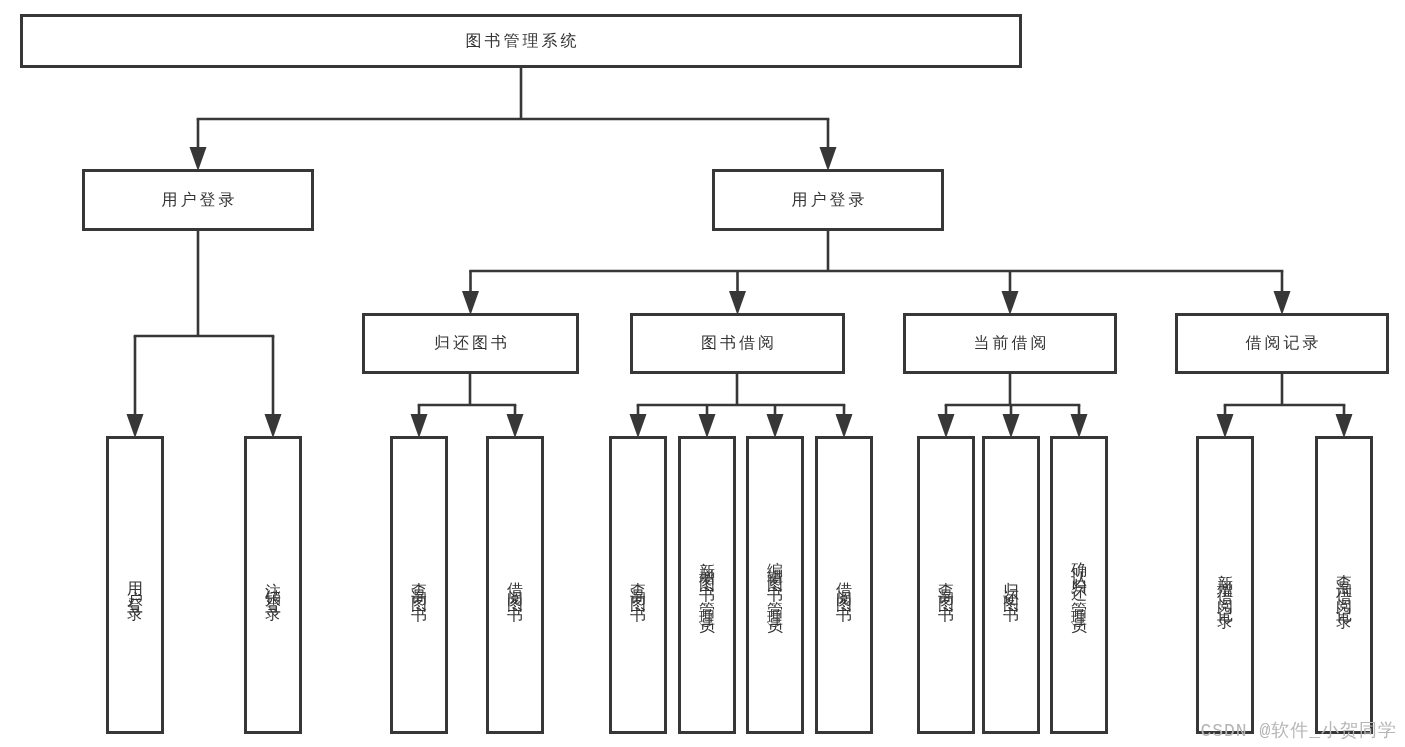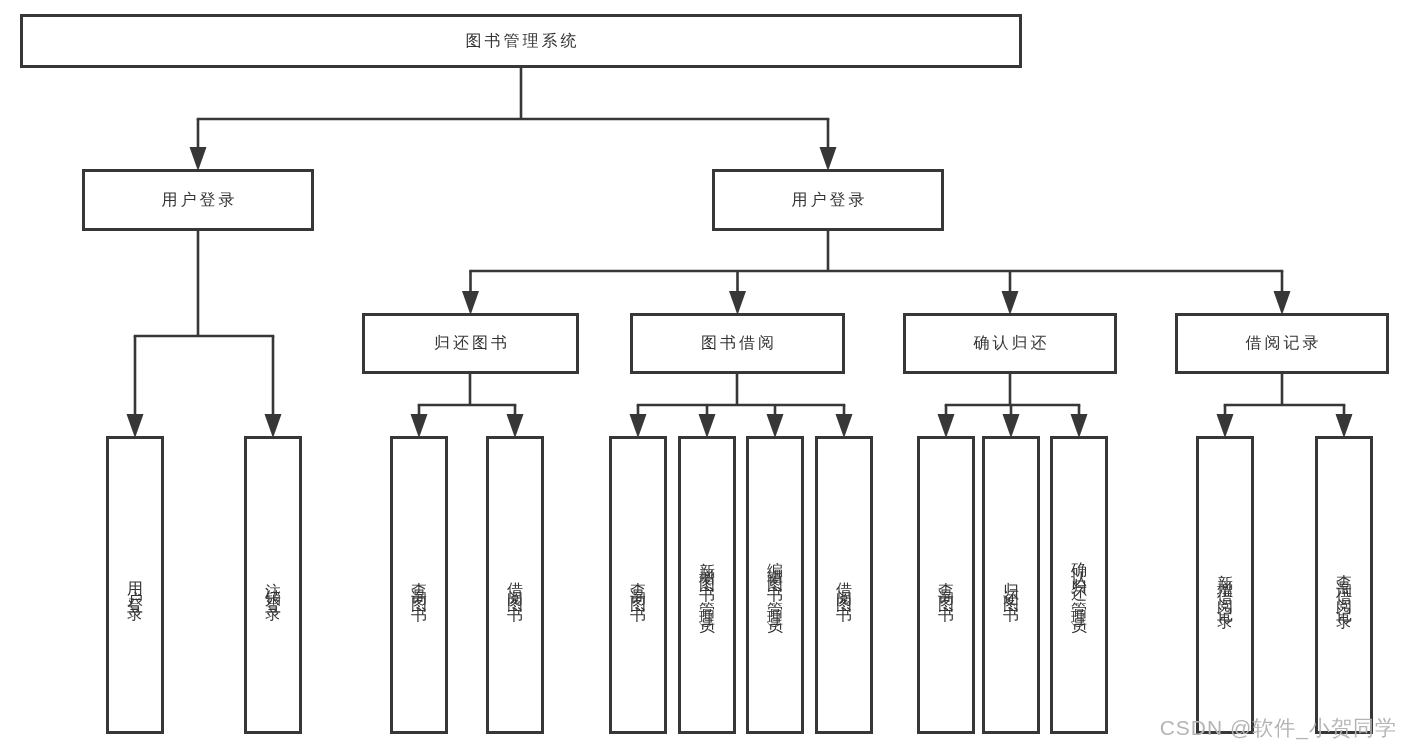--- a/index.html
+++ b/index.html
@@ -15,21 +15,21 @@
     display:flex;align-items:center;justify-content:center;
     font-size:16px;letter-spacing:3px;text-indent:3px;
     z-index:2;white-space:nowrap;
   }
   .leaf{
     writing-mode:vertical-rl;text-orientation:mixed;
     letter-spacing:8px;text-indent:0;line-height:1;
   }
   .watermark{
     position:absolute;right:8px;bottom:5px;z-index:3;
-    color:#b5b5b5;font-size:21px;letter-spacing:1px;
+    color:#b5b5b5;font-size:18px;letter-spacing:1px;font-family:Liberation Mono, monospace;
   }
 </style>
 </head>
 <body>
 
 <svg id="connector-layer" width="1405" height="747">
     <line x1="521" y1="67" x2="521" y2="119" stroke="#373737" stroke-width="2.6"></line>
     <line x1="196.7" y1="119" x2="829.3" y2="119" stroke="#373737" stroke-width="2.6"></line>
     <line x1="198" y1="119" x2="198" y2="151" stroke="#373737" stroke-width="2.6"></line>
     <polygon points="189.5,147 206.5,147 198,171" fill="#373737"></polygon>
@@ -83,21 +83,21 @@
     <polygon points="1335.5,414 1352.5,414 1344,438" fill="#373737"></polygon>
   </svg>
 
 <div class="node" style="left:20px;top:14px;width:1002px;height:54px">图书管理系统</div>
 
 <div class="node" style="left:82px;top:169px;width:232px;height:62px">用户登录</div>
 <div class="node" style="left:712px;top:169px;width:232px;height:62px">用户登录</div>
 
 <div class="node" style="left:362px;top:313px;width:217px;height:61px">归还图书</div>
 <div class="node" style="left:630px;top:313px;width:215px;height:61px">图书借阅</div>
-<div class="node" style="left:903px;top:313px;width:214px;height:61px">确认归还</div>
+<div class="node" style="left:903px;top:313px;width:214px;height:61px">当前借阅</div>
 <div class="node" style="left:1175px;top:313px;width:214px;height:61px">借阅记录</div>
 
 <div class="node leaf" style="left:106px;top:436px;width:58px;height:298px">用户登录</div>
 <div class="node leaf" style="left:244px;top:436px;width:58px;height:298px">注销登录</div>
 
 <div class="node leaf" style="left:390px;top:436px;width:58px;height:298px">查询图书</div>
 <div class="node leaf" style="left:486px;top:436px;width:58px;height:298px">借阅图书</div>
 
 <div class="node leaf" style="left:609px;top:436px;width:58px;height:298px">查询图书</div>
 <div class="node leaf" style="left:678px;top:436px;width:58px;height:298px">新增图书（管理员）</div>

